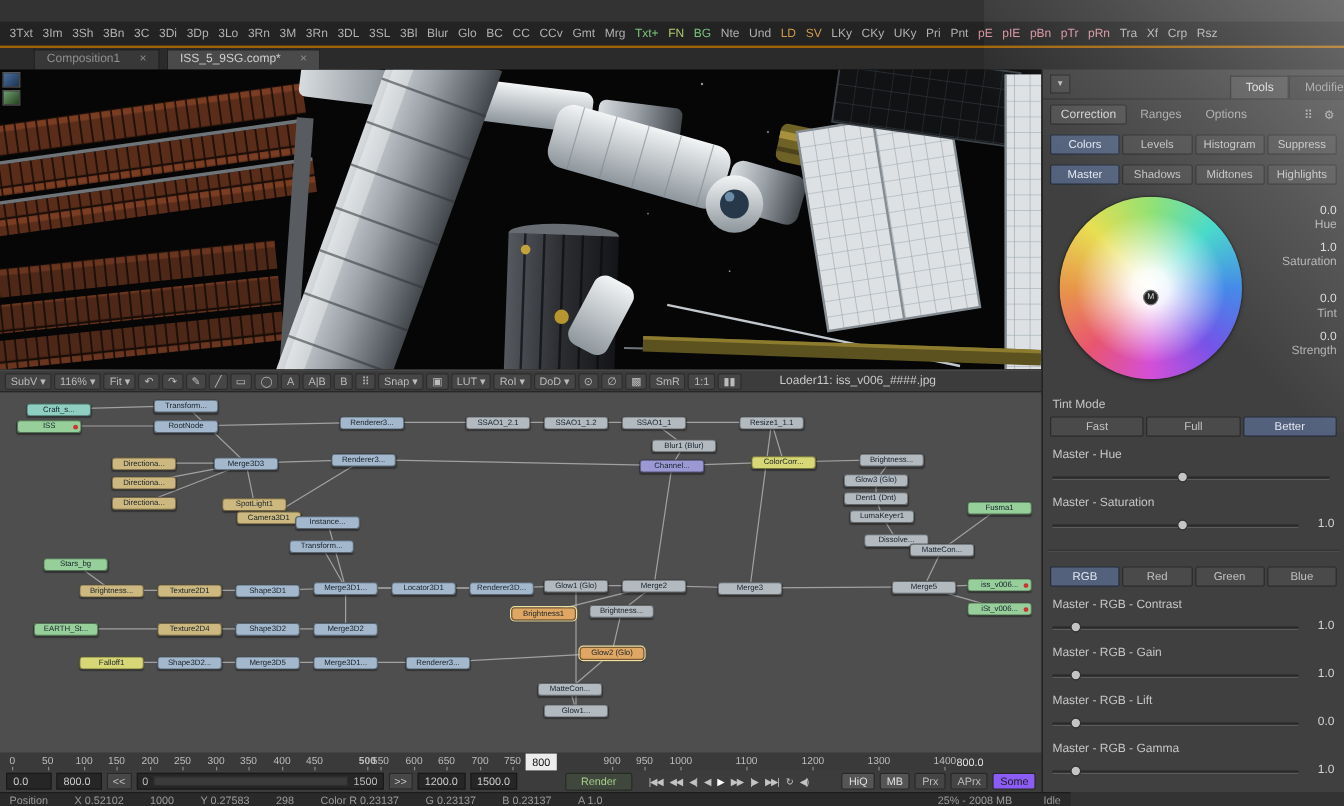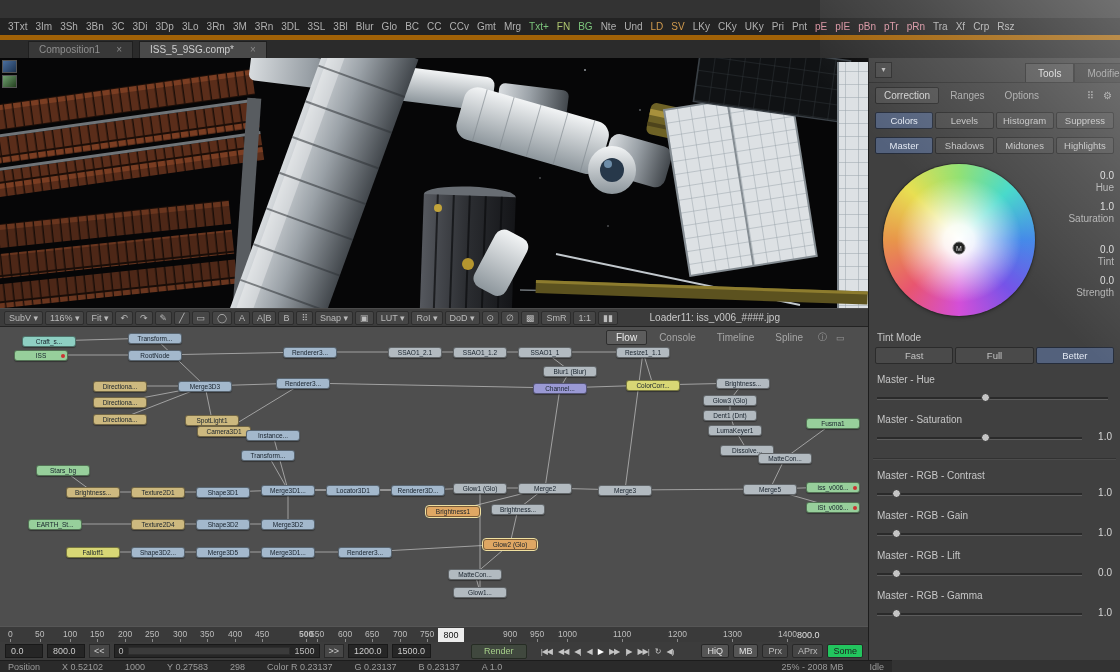--- a/index.html
+++ b/index.html
@@ -2,21 +2,21 @@
 <html><head>
 <meta charset="utf-8">
 <style>
   html,body{margin:0;padding:0;background:#111;}
   body{font-family:"Liberation Sans",sans-serif;}
   .app{position:relative;width:1120px;height:672px;overflow:hidden;background:#333;color:#ccc;font-size:11px;-webkit-user-select:none;}
   
   .menubar{position:absolute;top:0;left:0;width:1120px;height:18px;background:#2d2d2d;display:flex;align-items:center;gap:18px;padding:0 8px;box-sizing:border-box;border-bottom:1px solid #222;}
   .mitem{color:#c6c6c6;font-size:11px;}
   
-  .toolbar{position:absolute;top:18px;left:0;width:1120px;height:22px;background:#232323;display:flex;align-items:center;padding:0 4px;box-sizing:border-box;border-bottom:5px solid #a16207;}
+  .toolbar{position:absolute;top:18px;left:0;width:1120px;height:22px;background:#232323;display:flex;align-items:center;padding:0 4px;box-sizing:border-box;border-bottom:2px solid #a16207;}
   .titem{padding:0 4px;font-size:10px;color:#b0b0b0;white-space:nowrap;}
   
   .tabrow{position:absolute;top:40px;left:0;width:1120px;height:18px;background:#2b2b2b;display:flex;align-items:flex-end;padding-left:28px;box-sizing:border-box;}
   .tab{height:16px;line-height:16px;padding:0 10px;background:#383838;color:#8f8f8f;font-size:10px;margin-right:6px;display:flex;gap:16px;align-items:center;border:1px solid #1f1f1f;border-bottom:none;}
   .tab.active{background:#4a4a4a;color:#cfcfcf;}
   .tclose{color:#8a8a8a;font-size:10px;}
   
   .viewer{position:absolute;top:58px;left:0;width:868px;height:250px;background:#000;overflow:hidden;}
   .vicons{position:absolute;left:2px;top:2px;display:flex;flex-direction:column;gap:2px;}
   .vic{width:13px;height:11px;border:1px solid #555;}
@@ -48,21 +48,21 @@
   .tbtn{background:#474747;border:1px solid #292929;color:#ccc;padding:0 4px;height:12px;line-height:12px;}
   .trange{width:196px;background:#262626;border:1px solid #191919;height:12px;display:flex;align-items:center;padding:0 4px;gap:4px;font-size:9px;color:#bbb;}
   .trfill{flex:1;height:6px;background:#3b3b3b;border:1px solid #2d2d2d;}
   .renderbtn{background:#40483e;border:1px solid #262c24;color:#a6d08a;padding:0 12px;height:13px;line-height:13px;border-radius:2px;margin-left:36px;}
   .playgroup{display:flex;gap:6px;align-items:center;margin-left:10px;}
   .pico{color:#c4c4c4;font-size:8px;letter-spacing:-1px;}
   .pico.on{color:#ffffff;}
   .qgroup{display:flex;gap:4px;margin-left:auto;}
   .qbtn{background:#454545;border:1px solid #282828;color:#bdbdbd;padding:0 5px;height:12px;line-height:12px;font-size:9px;border-radius:2px;}
   .qbtn.on{background:#555;color:#e2e2e2;}
-  .qbtn.light{background:#22c55e;color:#1d1d1d;}
+  .qbtn.light{background:#8b5cf6;color:#1d1d1d;}
   
   .statusbar{position:absolute;top:660px;left:0;width:892px;height:12px;background:#2a2a2a;display:flex;align-items:center;font-size:9px;color:#9c9c9c;padding:0 8px;box-sizing:border-box;border-top:1px solid #1c1c1c;}
   .sleft{display:flex;gap:22px;}
   .sright{display:flex;gap:26px;margin-left:auto;}
   
   .panel{position:absolute;top:58px;left:868px;width:252px;height:602px;background:#404040;border-left:1px solid #1d1d1d;box-sizing:border-box;font-size:10px;overflow:hidden;}
   .phead{position:relative;height:24px;border-bottom:1px solid #2f2f2f;display:flex;align-items:flex-end;overflow:hidden;}
   .collapse{width:15px;height:14px;background:#4a4a4a;border:1px solid #2a2a2a;color:#bbb;font-size:8px;line-height:14px;text-align:center;margin:0 0 4px 6px;}
   .ptabs{margin-left:auto;display:flex;height:19px;margin-right:-16px;}
   .ptab{padding:0 12px;line-height:19px;background:#383838;color:#9a9a9a;border:1px solid #292929;border-bottom:none;font-size:10px;}
@@ -318,28 +318,20 @@
         <span class="vitem">∅</span>
         <span class="vitem">▩</span>
         <span class="vitem">SmR</span>
         <span class="vitem">1:1</span>
         <span class="vitem">▮▮</span>
       </span>
     <span class="loaderlabel">Loader11: iss_v006_####.jpg</span>
   </div>
 
   <div class="flow">
-    <div class="flowtabs">
-        <span class="flowtab active">Flow</span>
-        <span class="flowtab">Console</span>
-        <span class="flowtab">Timeline</span>
-        <span class="flowtab">Spline</span>
-        <span class="ftico">ⓘ</span>
-        <span class="ftico">▭</span>
-      </div>
   <svg class="edges" width="868" height="299">
         <line x1="49" y1="14" x2="155" y2="11"></line>
         <line x1="41" y1="28" x2="155" y2="28"></line>
         <line x1="155" y1="28" x2="310" y2="25"></line>
         <line x1="155" y1="11" x2="205" y2="59"></line>
         <line x1="310" y1="25" x2="415" y2="25"></line>
         <line x1="415" y1="25" x2="480" y2="25"></line>
         <line x1="480" y1="25" x2="545" y2="25"></line>
         <line x1="545" y1="25" x2="643" y2="25"></line>
         <line x1="545" y1="25" x2="570" y2="44"></line>
@@ -598,20 +590,26 @@
           <div class="handle" style="left: calc(46% - 4px);"></div>
         </div>
         <div class="plabel">Master - Saturation</div>
         <div class="sliderrow">
           <div class="track"></div>
           <div class="handle" style="left: calc(46% - 4px);"></div>
           <span class="sval">1.0</span>
         </div>
       </div>
     <div class="pdivider"></div>
+    <div class="btnrow chanrow">
+        <div class="pbtn active">RGB</div>
+        <div class="pbtn">Red</div>
+        <div class="pbtn">Green</div>
+        <div class="pbtn">Blue</div>
+      </div>
     <div>
         <div class="plabel">Master - RGB - Contrast</div>
         <div class="sliderrow">
           <div class="track"></div>
           <div class="handle" style="left: calc(8% - 4px);"></div>
           <span class="sval">1.0</span>
         </div>
         <div class="plabel">Master - RGB - Gain</div>
         <div class="sliderrow">
           <div class="track"></div>

